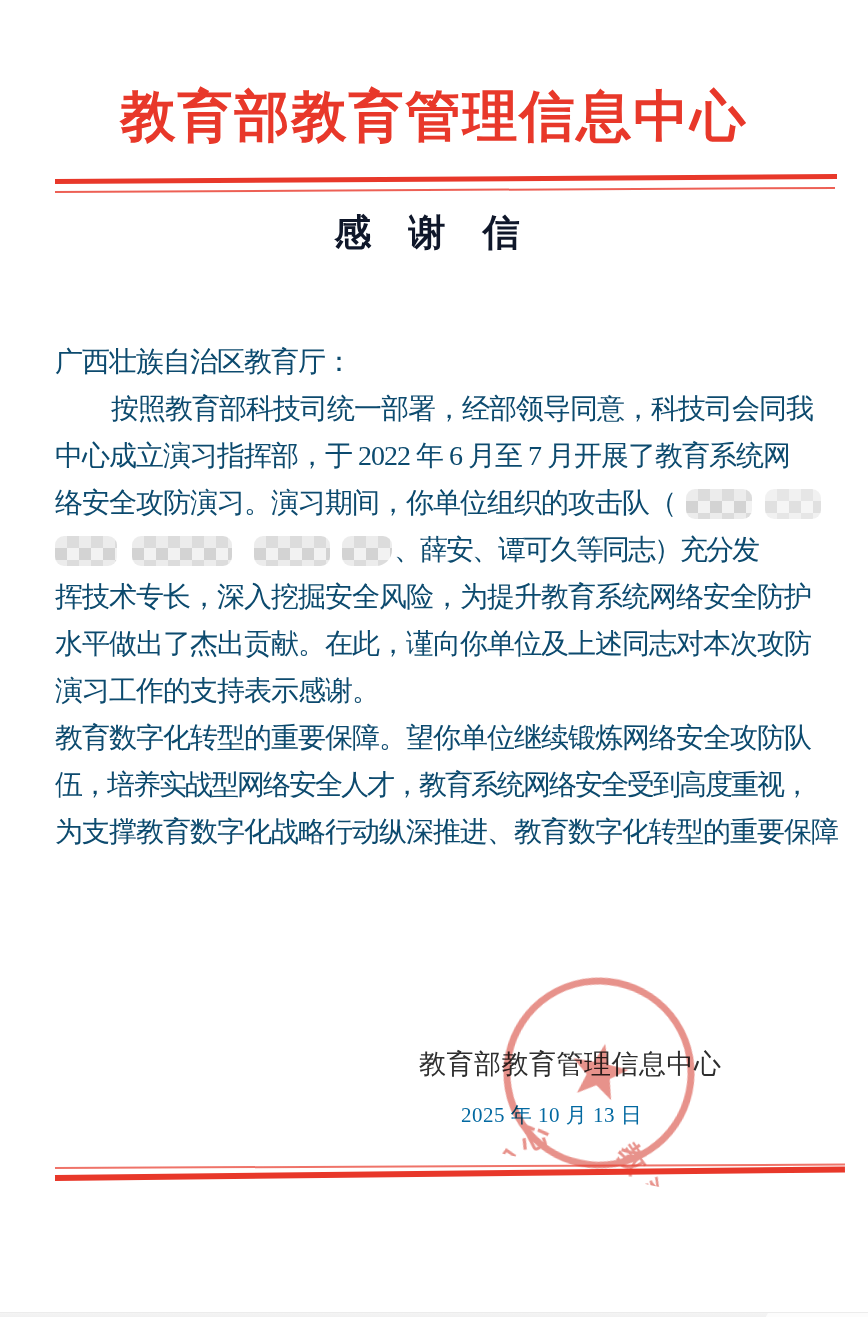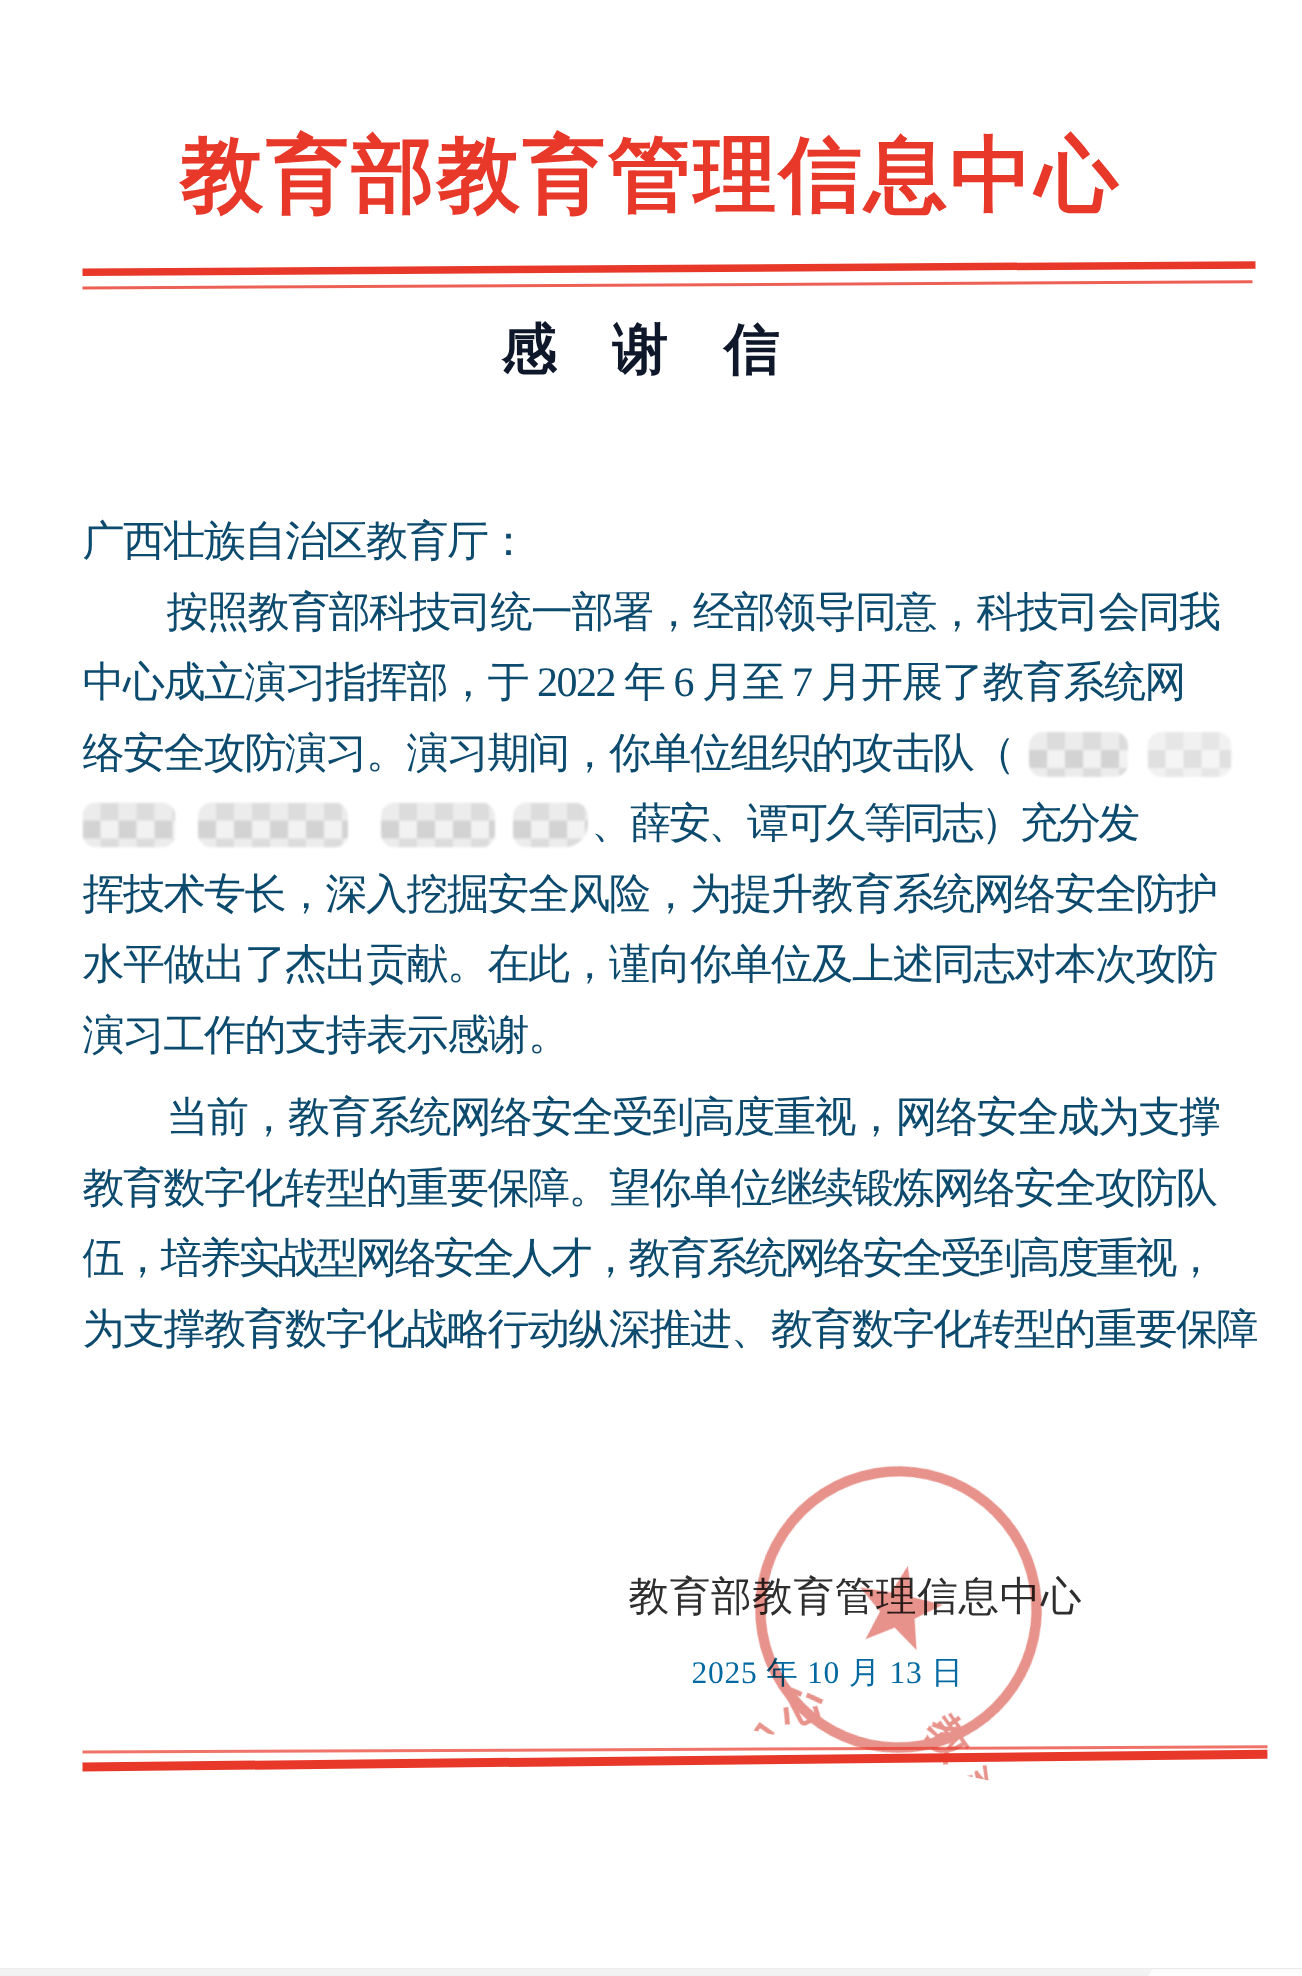--- a/index.html
+++ b/index.html
@@ -80,21 +80,20 @@
 
   <div class="body-block">
     <div class="ln">广西壮族自治区教育厅：</div>
     <div class="ln indent">按照教育部科技司统一部署，经部领导同意，科技司会同我</div>
     <div class="ln">中心成立演习指挥部，于 2022 年 6 月至 7 月开展了教育系统网</div>
     <div class="ln"><span>络安全攻防演习。演习期间，你单位组织的攻击队（</span><span class="redact r1a"></span><span class="redact r1b"></span></div>
     <div class="ln tight"><span class="redact r2a"></span><span class="redact r2b"></span><span class="redact r2c"></span><span class="redact r2d"></span><span>、薛安、谭可久等同志）充分发</span></div>
     <div class="ln">挥技术专长，深入挖掘安全风险，为提升教育系统网络安全防护</div>
     <div class="ln">水平做出了杰出贡献。在此，谨向你单位及上述同志对本次攻防</div>
     <div class="ln">演习工作的支持表示感谢。</div>
-    <div class="ln indent p2">当前，教育系统网络安全受到高度重视，网络安全成为支撑</div>
     <div class="ln">教育数字化转型的重要保障。望你单位继续锻炼网络安全攻防队</div>
     <div class="ln tight">伍，培养实战型网络安全人才，教育系统网络安全受到高度重视，</div>
     <div class="ln">为支撑教育数字化战略行动纵深推进、教育数字化转型的重要保障</div>
   </div>
 
   <div class="sig">教育部教育管理信息中心</div>
   <div class="date">2025 年 10 月 13 日</div>
 
   <svg class="stamp" viewBox="0 0 200 200">
     <defs>

